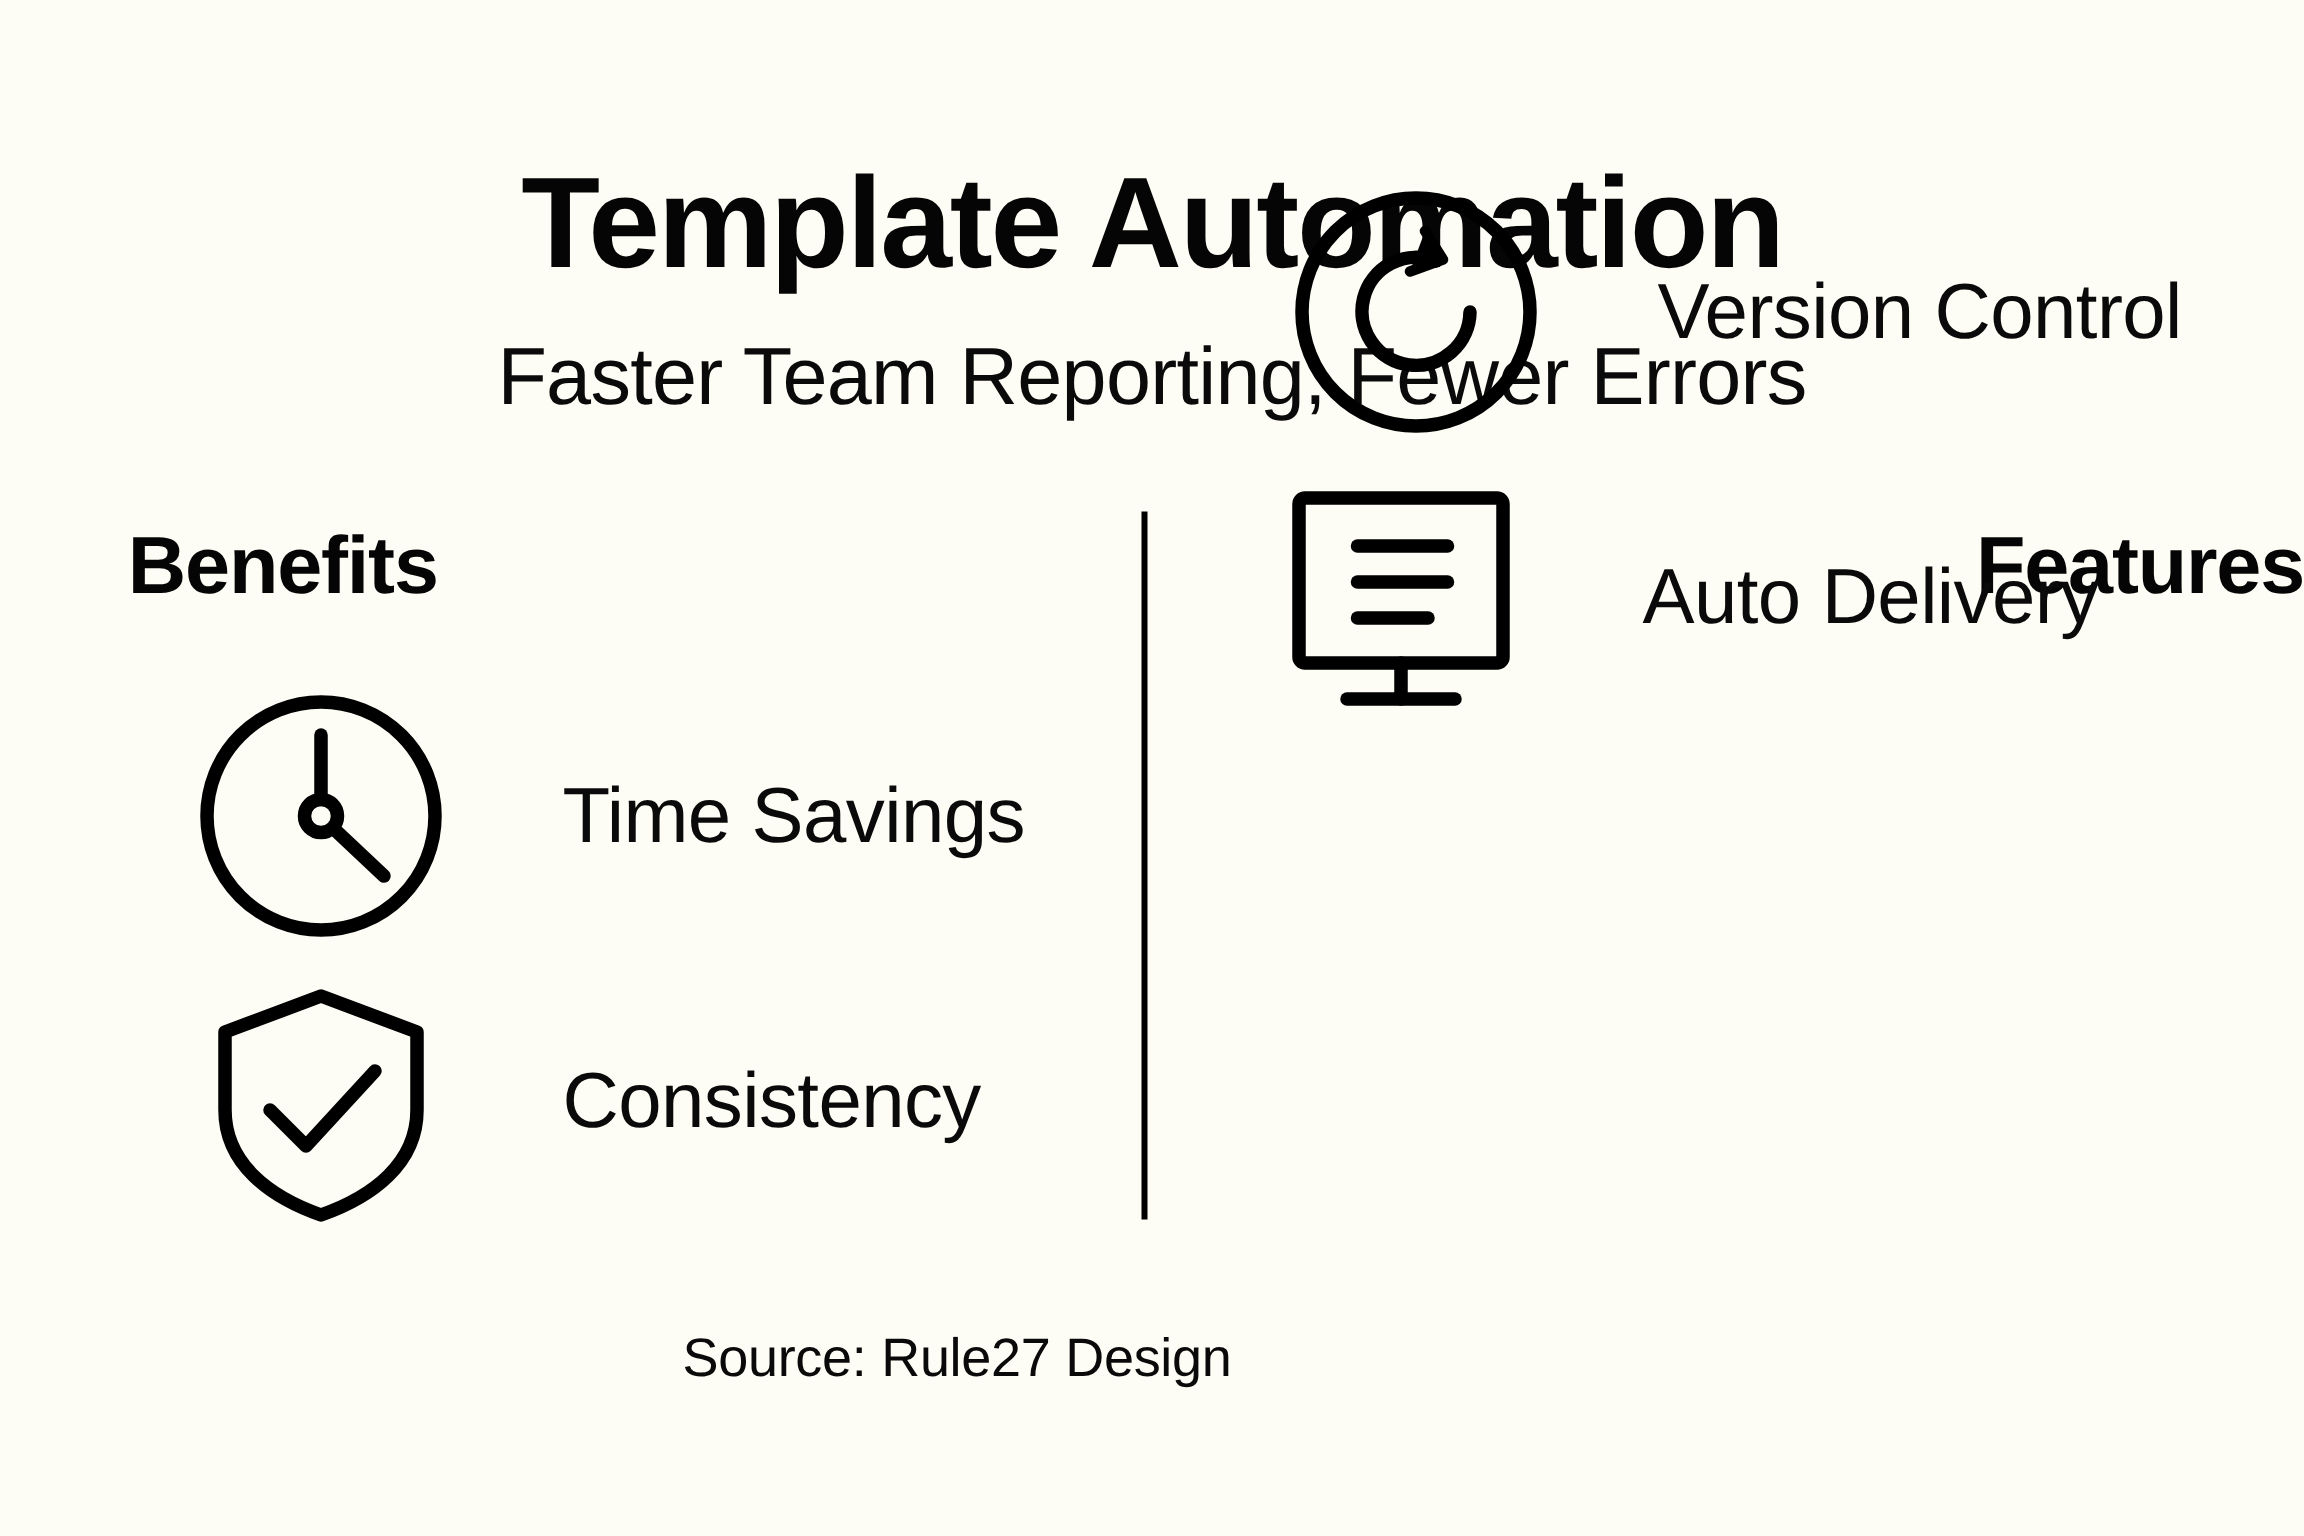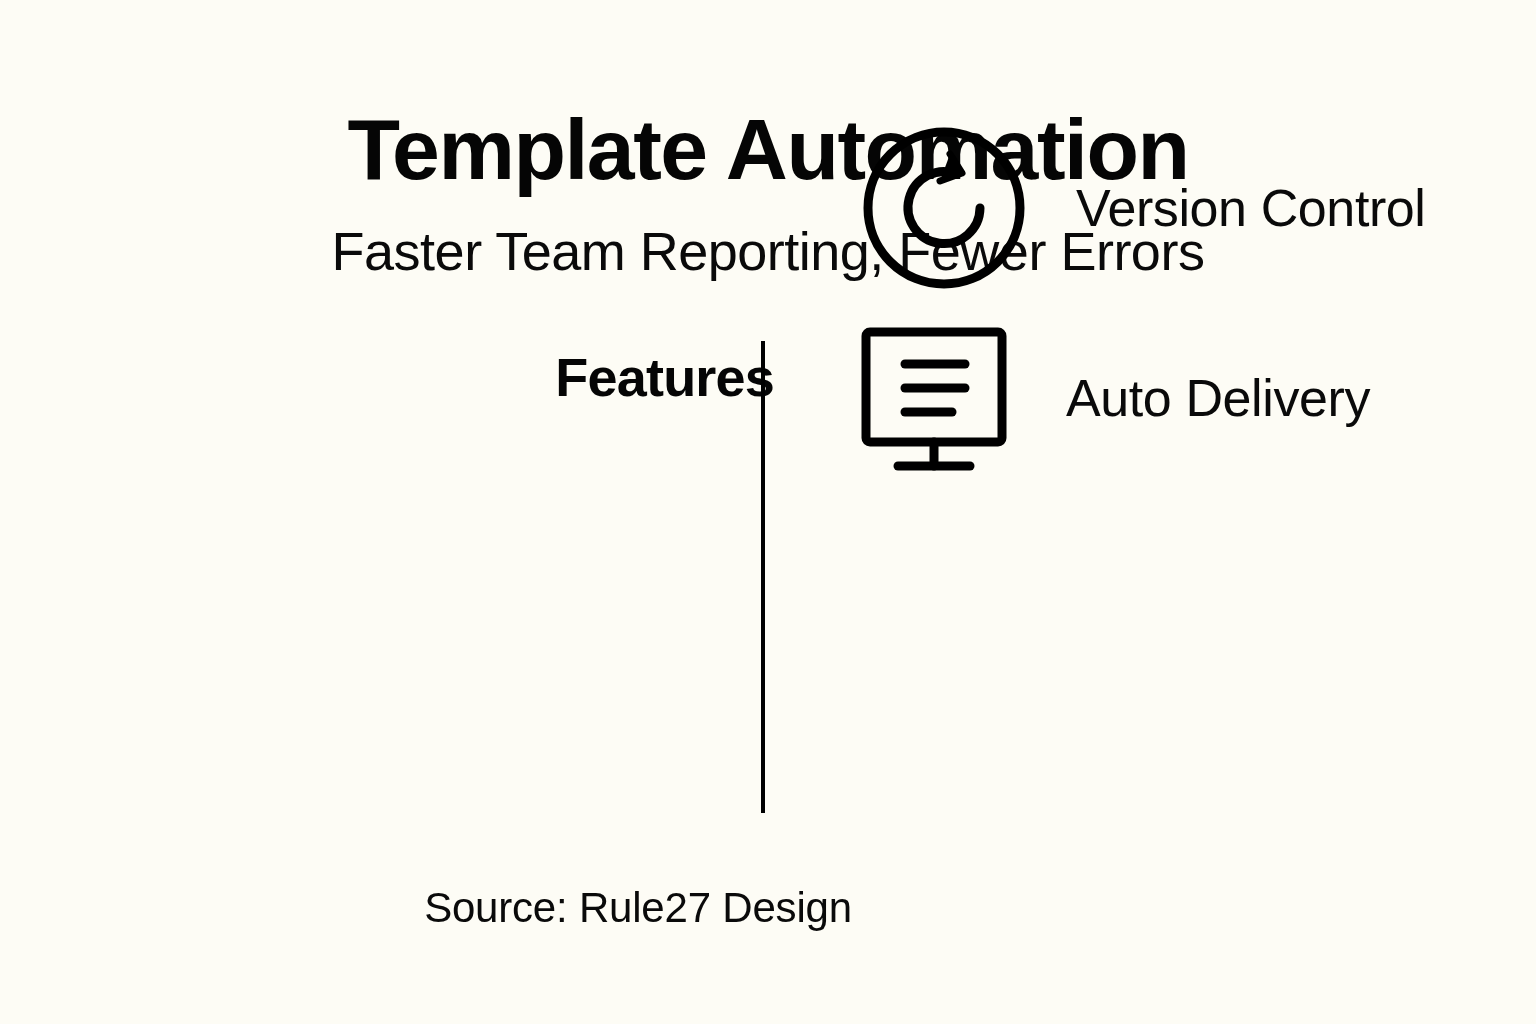--- a/index.html
+++ b/index.html
@@ -78,20 +78,21 @@
     width:4px;
     height:472px;
     background:#000000;
   }
 
   
   .item {
     position:absolute;
     display:flex;
     align-items:center;
+    gap:29px;
   }
 
   .item-icon {
     width:164px;
     height:164px;
     flex:0 0 164px;
     display:flex;
     align-items:center;
     justify-content:center;
   }
@@ -114,35 +115,60 @@
   #item-version   { left:862px; top:126px; }
   #item-auto      { left:852px; top:316px; }
 
   
   .footer {
     position:absolute;
     left:0;
     top:884px;
     width:1276px;
     text-align:center;
-    font-size:42px;
+    font-size:36px;
     letter-spacing:-0.2px;
     color:#0a0a0a;
   }
 </style>
 </head>
 <body>
 
 <div class="header">
   <div class="title">Template Automation</div>
   <div class="subtitle">Faster Team Reporting, Fewer Errors</div>
 </div>
 
 <div class="columns">
 
+  <div class="column left">
+    <div class="col-heading">Benefits</div>
+
+    <div class="item" id="item-time">
+      <div class="item-icon">
+        <svg width="164" height="164" viewBox="0 0 164 164" fill="none" stroke="#000000" stroke-width="9" stroke-linecap="round" stroke-linejoin="round">
+          <circle cx="82" cy="82" r="76"></circle>
+          <circle cx="82" cy="82" r="11" stroke-width="9"></circle>
+          <line x1="82" y1="28" x2="82" y2="71"></line>
+          <line x1="90" y1="90" x2="124" y2="122"></line>
+        </svg>
+      </div>
+      <div class="item-label">Time Savings</div>
+    </div>
+
+    <div class="item" id="item-consist">
+      <div class="item-icon">
+        <svg width="164" height="164" viewBox="0 0 164 164" fill="none" stroke="#000000" stroke-width="9" stroke-linecap="round" stroke-linejoin="round">
+          <path d="M82 12 L18 36 V88 C18 124 48 146 82 158 C116 146 146 124 146 88 V36 Z"></path>
+          <polyline points="48,88 72,112 118,62"></polyline>
+        </svg>
+      </div>
+      <div class="item-label">Consistency</div>
+    </div>
+  </div>
 
   <div class="column right">
     <div class="col-heading">Features</div>
   </div>
 </div>
 
 <div class="item" id="item-version">
   <div class="item-icon">
     <svg width="164" height="164" viewBox="0 0 164 164" fill="none" stroke="#000000" stroke-width="9" stroke-linecap="round" stroke-linejoin="round">
       <circle cx="82" cy="82" r="76"></circle>

